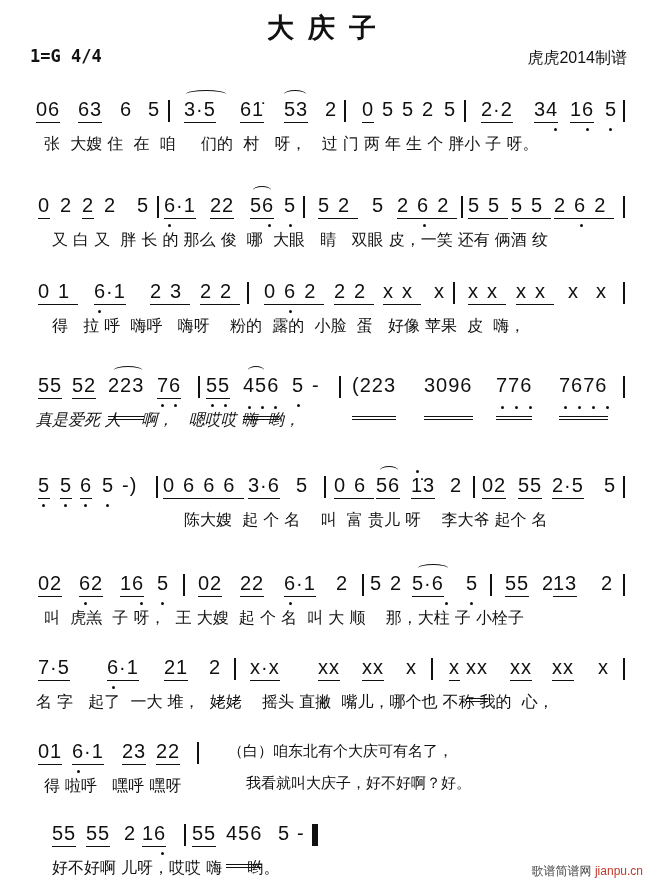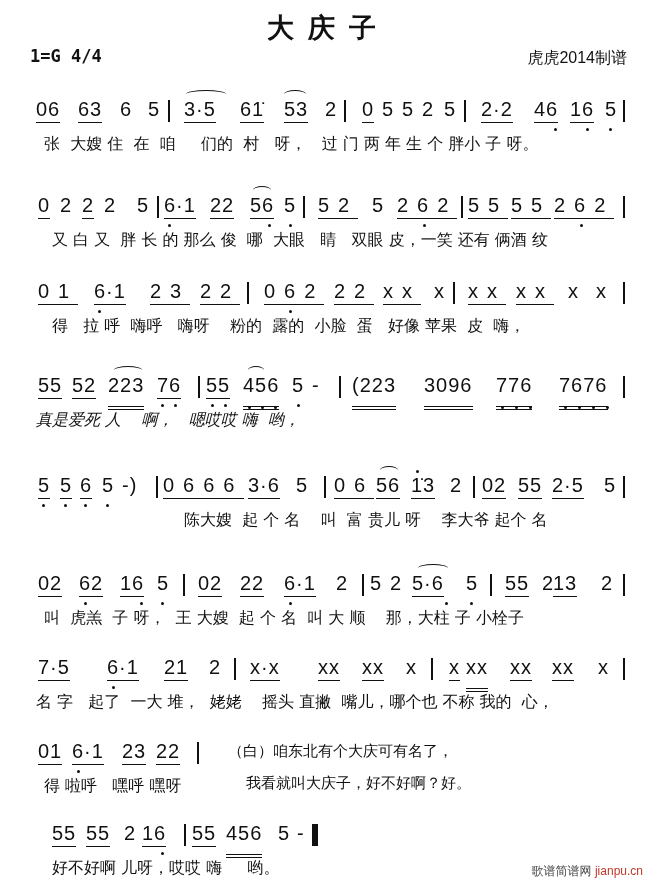--- a/index.html
+++ b/index.html
@@ -8,21 +8,21 @@
   .title { position:absolute; left:0; width:657px; top:10px; text-align:center;
            font-family:"DejaVu Serif", serif; font-size:27px; font-weight:bold; letter-spacing:14px; }
   .key { position:absolute; left:30px; top:46px; font-family:"DejaVu Sans Mono","Liberation Mono", monospace;
          font-size:17px; font-weight:bold; }
   .credit { position:absolute; right:30px; top:48px; font-size:16px; }
   .row { position:absolute; left:0; width:657px; }
   .notes { position:absolute; left:0; top:0; height:24px; width:657px; }
   .seg { position:absolute; top:0; font-size:20px; white-space:pre; letter-spacing:1px;
          font-family:"Liberation Sans", "DejaVu Sans", sans-serif; }
   .u1 { border-bottom:1.5px solid #111; padding-bottom:1px; }
-  .u2 { border-bottom:4px double #111; padding-bottom:9px; }
+  .u2 { border-bottom:4px double #111; padding-bottom:19px; }
   .bar { position:absolute; top:2px; width:2px; height:22px; background:#111; }
   .dbar { position:absolute; top:2px; width:6px; height:22px; border-left:2px solid #111; border-right:4px solid #111; }
   .lyr { position:absolute; top:36px; font-size:16px; white-space:pre; font-family:"DejaVu Sans", sans-serif; }
   .slur { position:absolute; border-top:1.5px solid #111; border-radius:50% 50% 0 0; height:8px; }
   .dot-low { position:absolute; width:3px; height:3px; background:#111; border-radius:50%; }
   .dot-high { position:absolute; width:3px; height:3px; background:#111; border-radius:50%; }
   .spoken { position:absolute; font-size:15px; font-family:"DejaVu Sans", sans-serif; white-space:pre; }
   .watermark { position:absolute; right:14px; bottom:8px; font-size:12px; color:#444; }
   .watermark span.brand { color:#c0392b; }
 </style>
@@ -46,21 +46,21 @@
     <div class="slur" style="left:284px;top:-8px;width:22px;"></div>
     <span class="seg u1" style="left:284px;">53</span>
     <span class="seg" style="left:325px;">2</span>
     <span class="bar" style="left:344px;"></span>
     <span class="seg u1" style="left:362px;">0</span>
     <span class="seg" style="left:382px;letter-spacing:9px;">55</span>
     <span class="seg" style="left:422px;">2</span>
     <span class="seg" style="left:444px;">5</span>
     <span class="bar" style="left:464px;"></span>
     <span class="seg u1" style="left:481px;">2·2</span>
-    <span class="seg u1" style="left:534px;">46</span>
+    <span class="seg u1" style="left:534px;">34</span>
     <span class="dot-low" style="left:554px;top:30px;"></span>
     <span class="seg u1" style="left:570px;">16</span>
     <span class="dot-low" style="left:586px;top:30px;"></span>
     <span class="seg" style="left:605px;">5</span>
     <span class="dot-low" style="left:609px;top:30px;"></span>
     <span class="bar" style="left:623px;"></span>
   </div>
   <div class="lyr" style="left:44px;">张  大嫂 住  在  咱     们的  村   呀，   过 门 两 年 生 个 胖小 子 呀。</div>
 </div>
 

